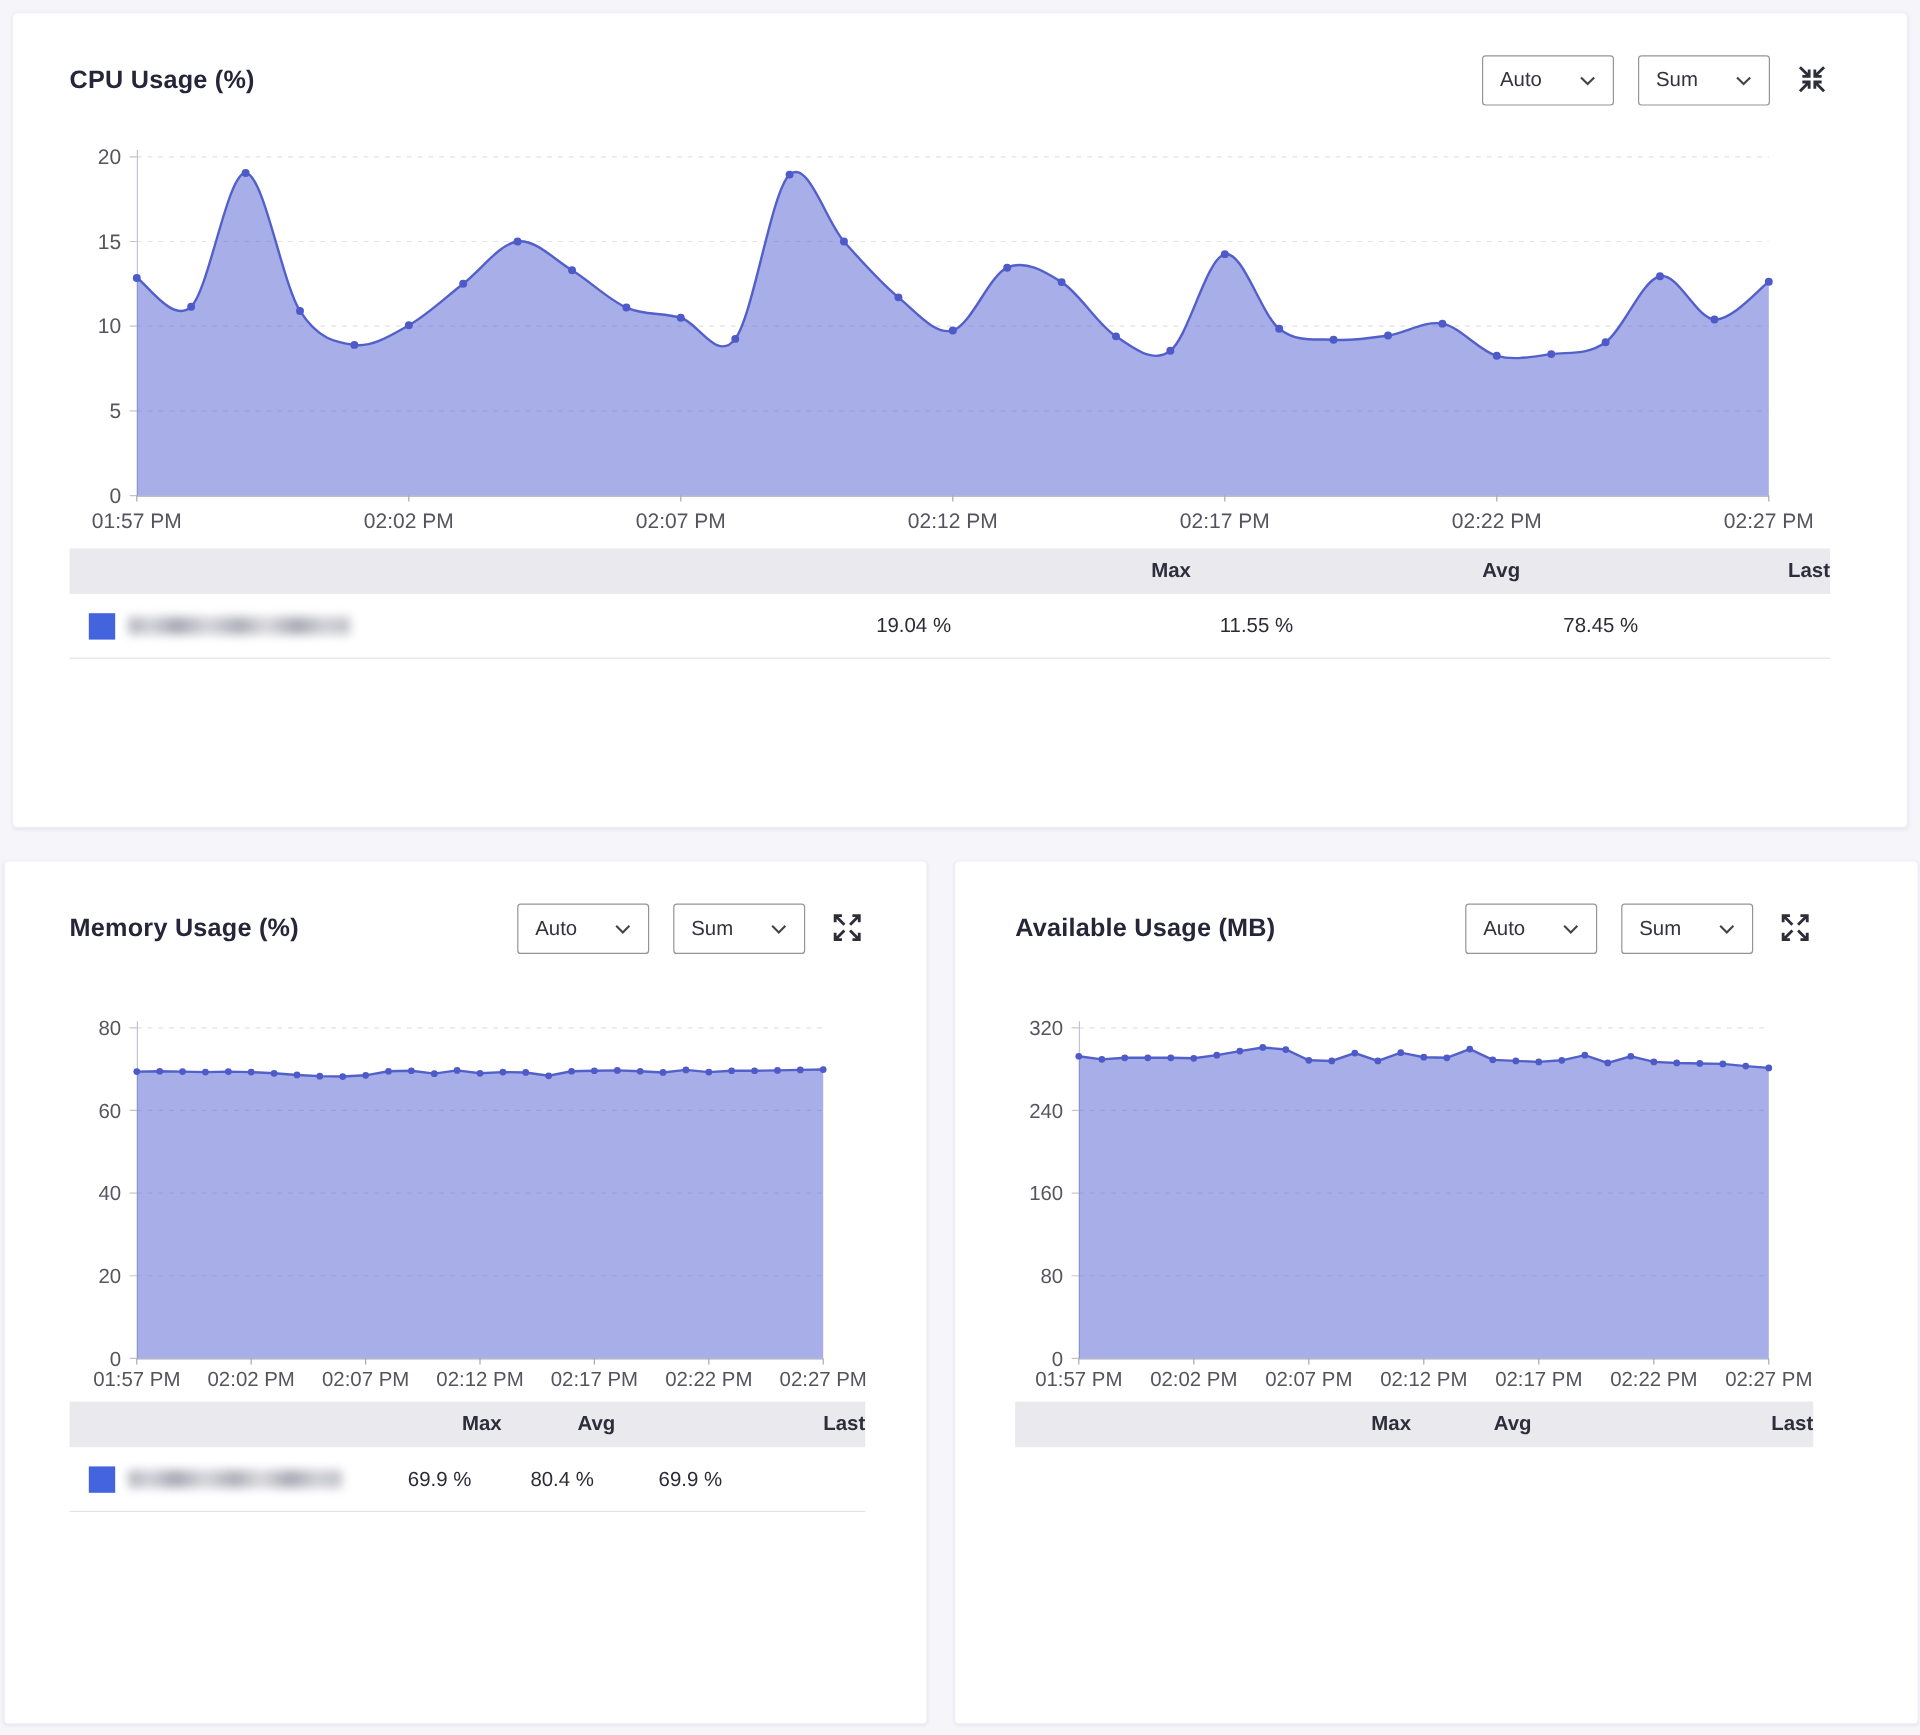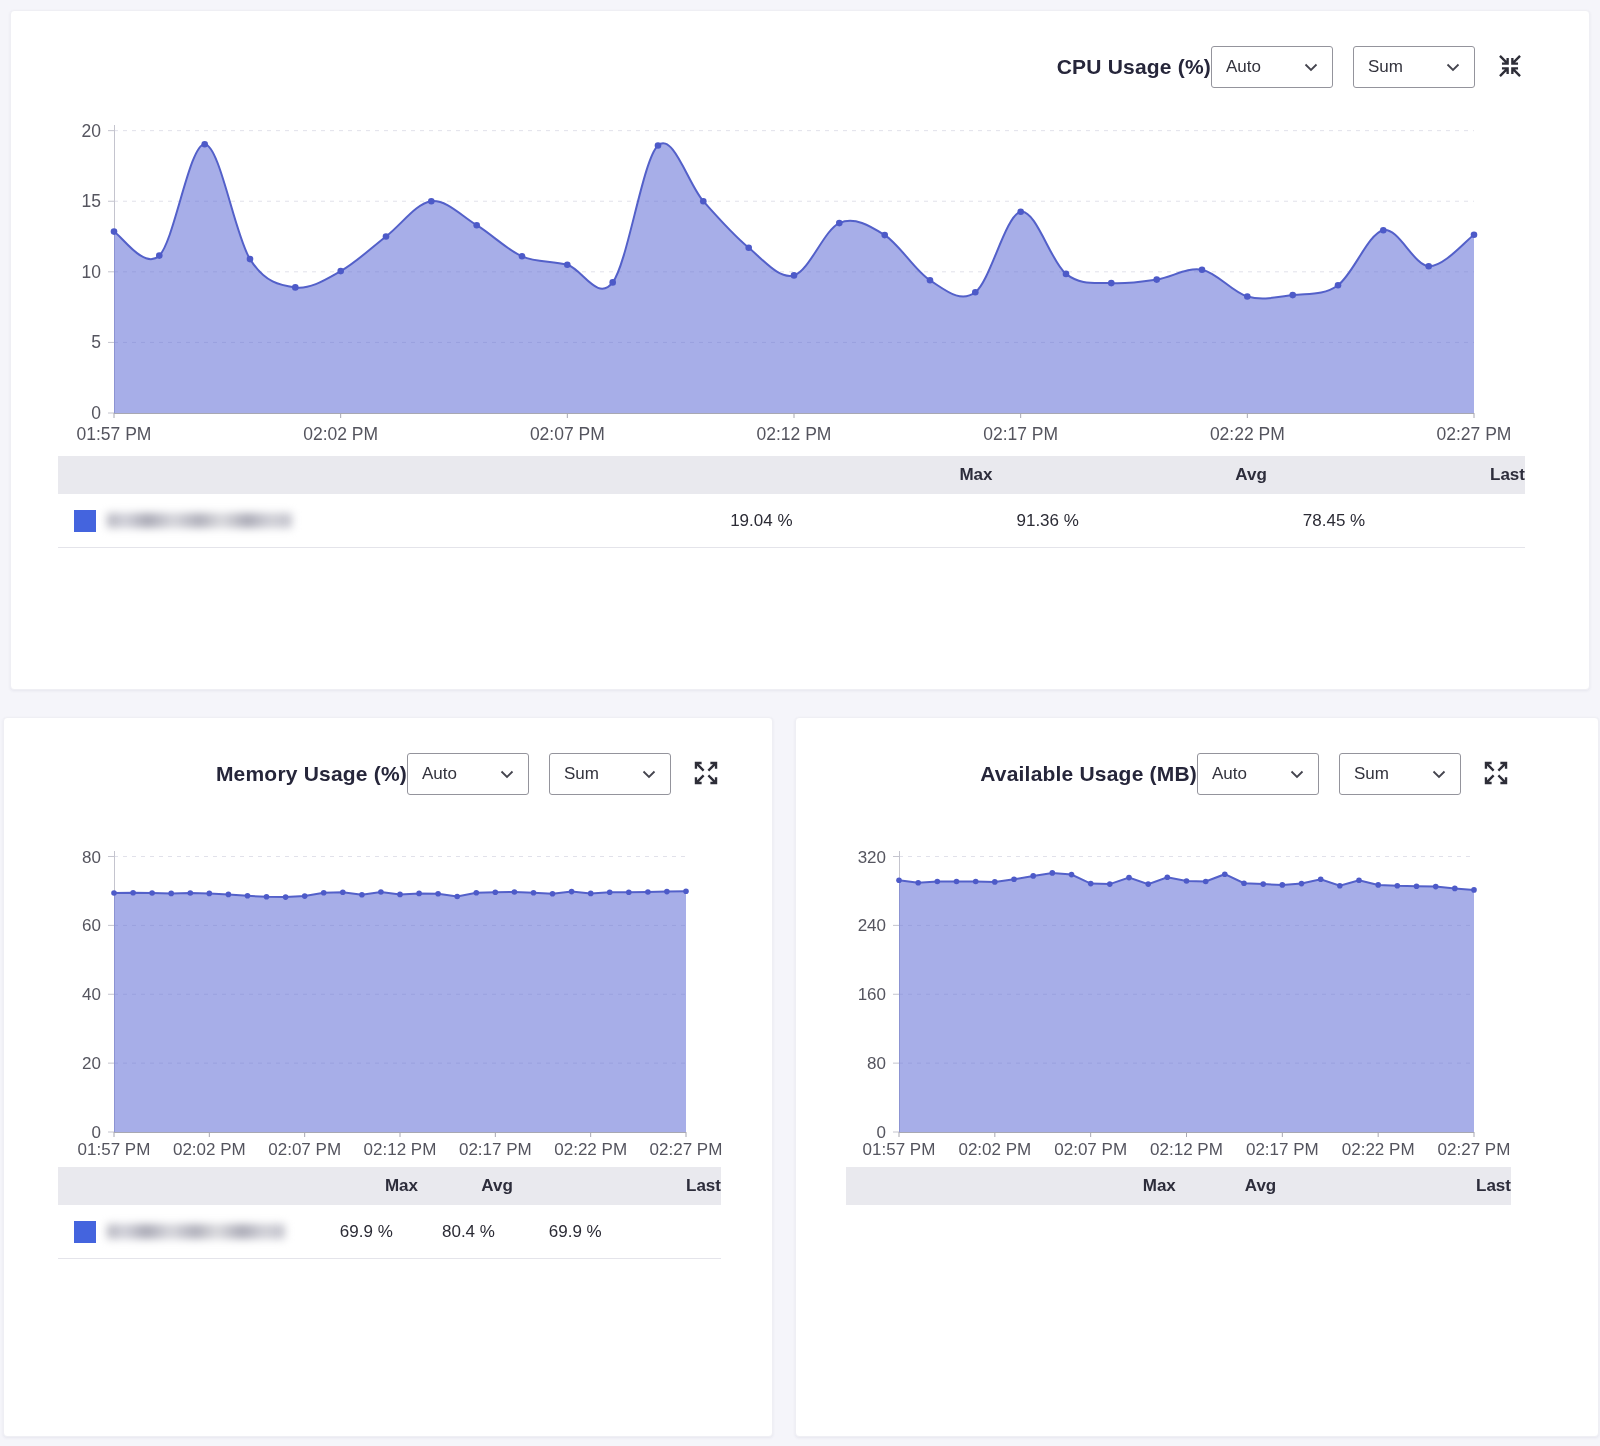--- a/index.html
+++ b/index.html
@@ -14,25 +14,25 @@
     background: #ffffff;
     border: 1px solid #efeff4;
     border-radius: 4px;
     box-shadow: 0 1px 3px rgba(40,40,80,0.07);
   }
   #top-card { margin: 10px 10px 0 10px; height: 680px; padding: 0 64px 0 47px; }
   .bottom-row { display: flex; gap: 22px; margin: 27px 3px 0 3px; }
   #mem-card   { width: 770px; height: 720px; padding: 0 51px 0 54px; }
   #avail-card { flex: 1;      height: 720px; padding: 0 87px 0 50px; }
 
-  .card-header { display: flex; align-items: center; justify-content: flex-end; padding-top: 32px; height: 80px; }
+  .card-header { display: flex; align-items: center; justify-content: space-between; padding-top: 32px; height: 80px; gap: 20px; }
   .card-title { font-size: 21px; font-weight: 700; color: #26263a; letter-spacing: 0.2px; }
   .controls { display: flex; align-items: center; gap: 20px; }
   .dropdown {
-    width: 122px; height: 42px;
+    width: 110px; height: 42px;
     border: 1px solid #94949c; border-radius: 3px; background: #fff;
     display: flex; align-items: center; justify-content: space-between;
     padding: 0 14px; font-size: 17px; color: #33333d; cursor: pointer;
   }
   .win-btn { background: none; border: none; cursor: pointer; display: flex; align-items: center; padding: 2px; }
 
   .chart-wrap-top { margin-top: 22px; }
   .chart-wrap-bot { margin-top: 39px; }
   svg text { font-family: "Liberation Sans", "DejaVu Sans", sans-serif; }
 
@@ -156,21 +156,21 @@
       <div>Max</div>
       <div>Avg</div>
       <div>Last</div>
     </div>
     <div class="legend-row cols-top">
       <div class="series-cell">
         <span class="swatch" style="background: rgb(68, 100, 222);"></span>
         <span class="blur-name"></span>
       </div>
       <div>19.04 %</div>
-      <div>91.36 %</div>
+      <div>11.55 %</div>
       <div>78.45 %</div>
     </div>
   </div>
 </div>
 
 <div class="bottom-row">
 
   <div class="card" id="mem-card">
     <div class="card-header">
       <div class="card-title">Memory Usage (%)</div>

